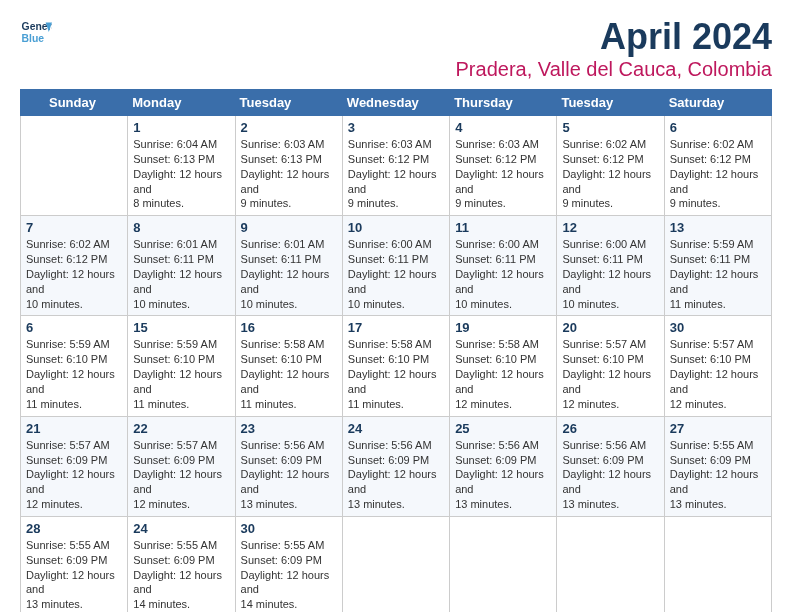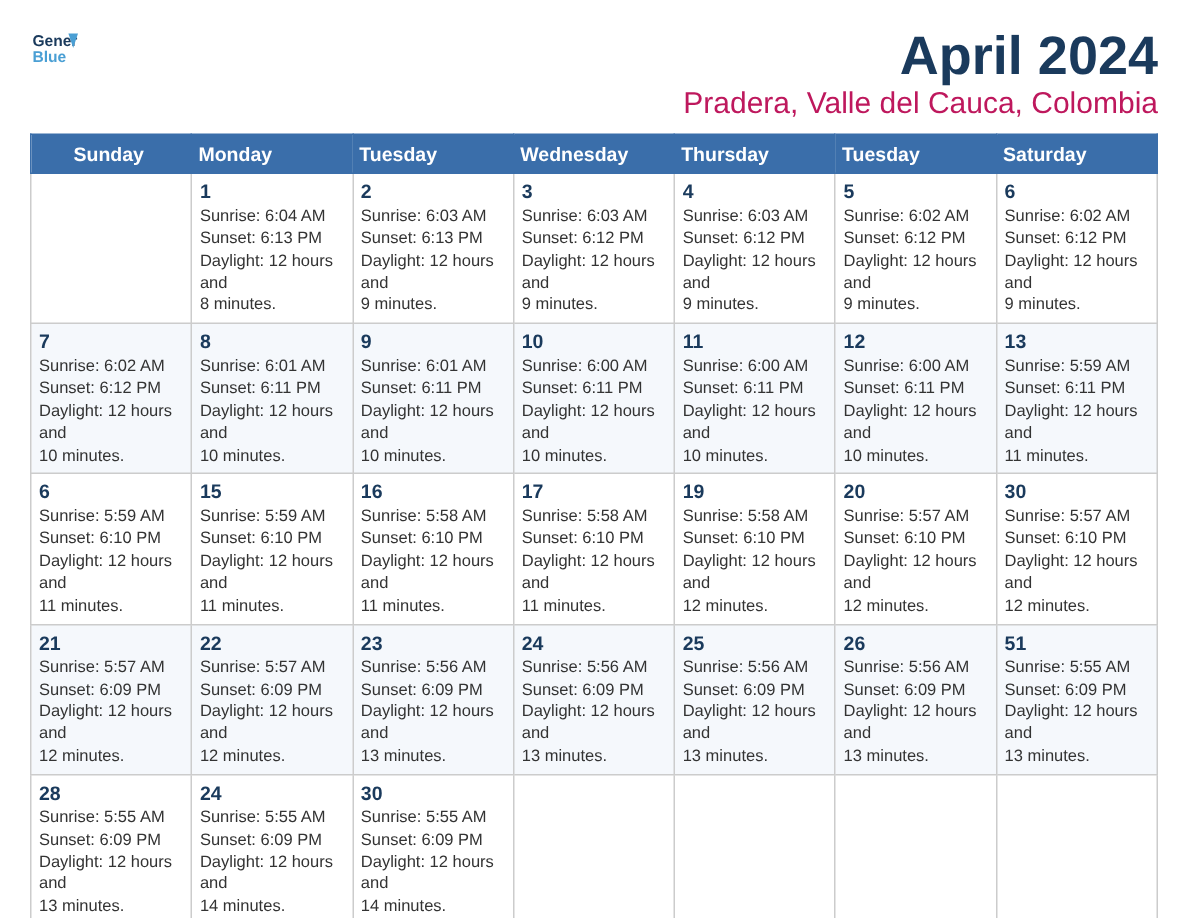--- a/index.html
+++ b/index.html
@@ -218,21 +218,21 @@
         </td>
         <td>
           <span class="day-num">25</span>
           <div class="day-info">Sunrise: 5:56 AM<br>Sunset: 6:09 PM<br>Daylight: 12 hours and<br>13 minutes.</div>
         </td>
         <td>
           <span class="day-num">26</span>
           <div class="day-info">Sunrise: 5:56 AM<br>Sunset: 6:09 PM<br>Daylight: 12 hours and<br>13 minutes.</div>
         </td>
         <td>
-          <span class="day-num">51</span>
+          <span class="day-num">27</span>
           <div class="day-info">Sunrise: 5:55 AM<br>Sunset: 6:09 PM<br>Daylight: 12 hours and<br>13 minutes.</div>
         </td>
       </tr>
       <tr>
         <td>
           <span class="day-num">28</span>
           <div class="day-info">Sunrise: 5:55 AM<br>Sunset: 6:09 PM<br>Daylight: 12 hours and<br>13 minutes.</div>
         </td>
         <td>
           <span class="day-num">24</span>

